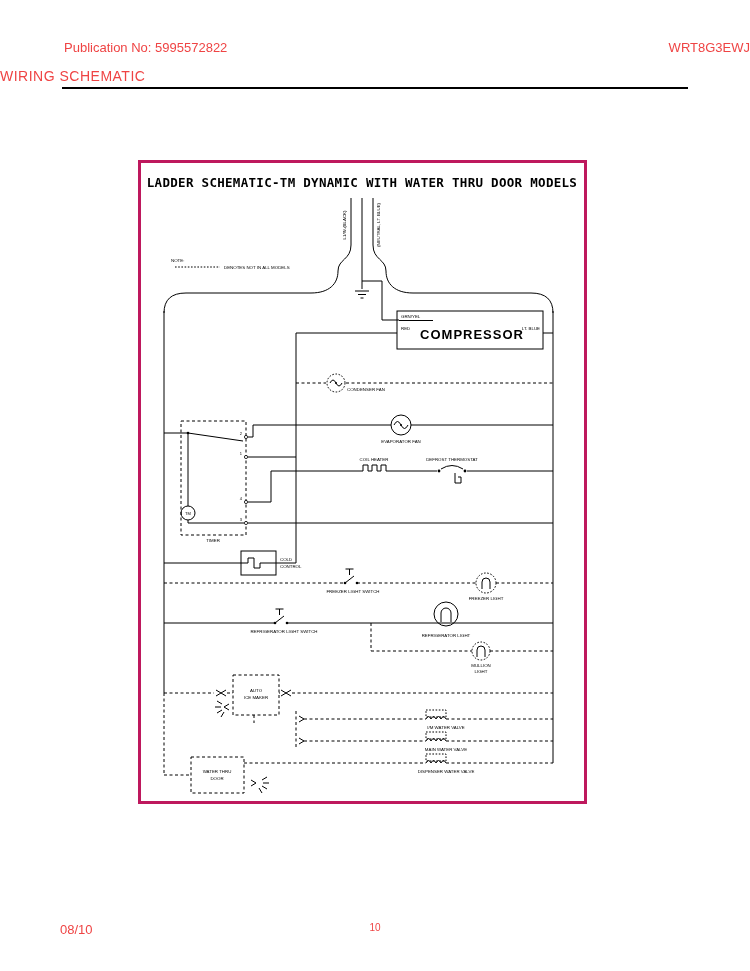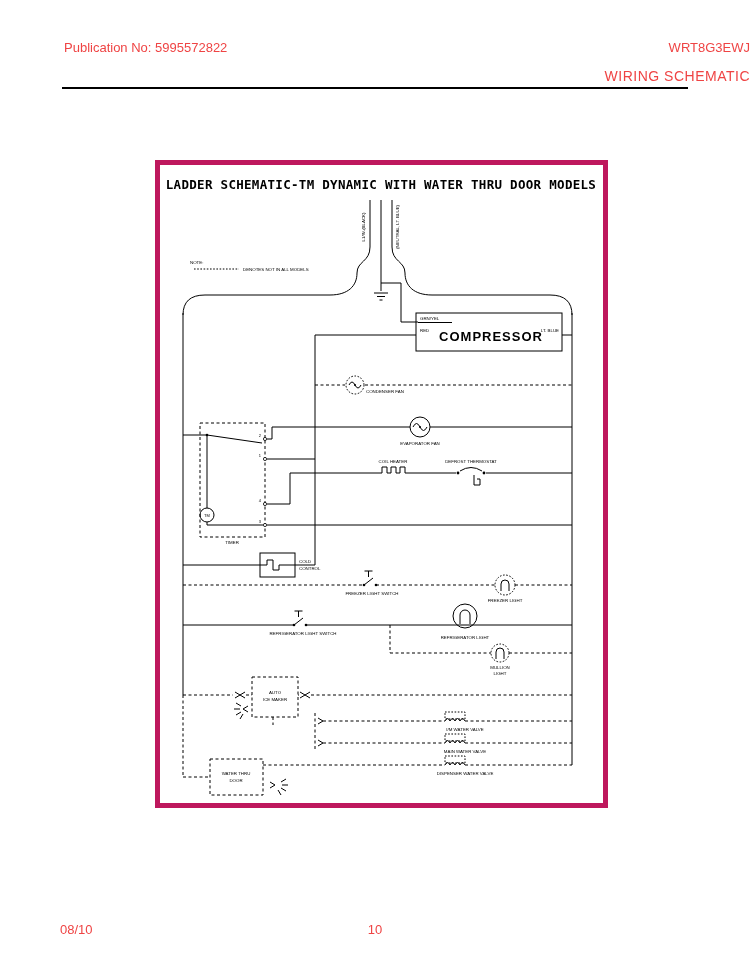--- a/index.html
+++ b/index.html
@@ -4,28 +4,28 @@
 <style>
   html,body{margin:0;padding:0;background:#e8e8e8;}
   .page{
     position:relative;width:750px;height:971px;background:#ffffff;
     font-family:"Liberation Sans",sans-serif;color:#ef4444;overflow:hidden;
     margin:0 auto;
     padding-left:20px;
   }
   .hdr-pub{position:absolute;left:64px;top:40px;font-size:13px;}
   .hdr-model{position:absolute;left:0;top:40px;width:750px;text-align:right;font-size:13px;}
-  .hdr-title{position:absolute;left:0;top:68px;width:750px;text-align:right;font-size:14px;letter-spacing:0.5px;}
+  .hdr-title{position:absolute;left:0;top:68px;width:750px;text-align:left;font-size:14px;letter-spacing:0.5px;}
   .hdr-rule{position:absolute;left:62px;top:87px;width:626px;height:0;border-top:2px solid #000;}
   .schematic-frame{
-    position:absolute;left:155px;top:160px;width:443px;height:638px;
-    border:5px solid #be185d;background:#fff;
+    position:absolute;left:138px;top:160px;width:443px;height:638px;
+    border:3px solid #be185d;background:#fff;
   }
   .ftr-date{position:absolute;left:60px;top:922px;font-size:13px;}
-  .ftr-page{position:absolute;left:0;top:922px;width:750px;text-align:center;font-size:13px;}
+  .ftr-page{position:absolute;left:0;top:922px;width:750px;text-align:center;font-size:10px;}
   svg .w{stroke:#000;stroke-width:1;fill:none;}
   svg .wd{stroke:#000;stroke-width:1;fill:none;stroke-dasharray:3 2.5;}
   svg .wdf{stroke:#000;stroke-width:1;fill:none;stroke-dasharray:1.6 1.6;}
   svg .dot{fill:#000;stroke:none;}
   svg .term{fill:#fff;stroke:#000;stroke-width:0.8;}
   svg text{fill:#000;font-family:"Liberation Sans",sans-serif;}
   .t-title{font-family:"DejaVu Sans Mono",monospace;font-weight:bold;font-size:12.5px;letter-spacing:0.3px;}
   .t-big{font-family:"Liberation Sans",sans-serif;font-weight:bold;font-size:13px;letter-spacing:1px;}
   .t-sm{font-size:4.4px;}
   .t-xs{font-size:4px;}

